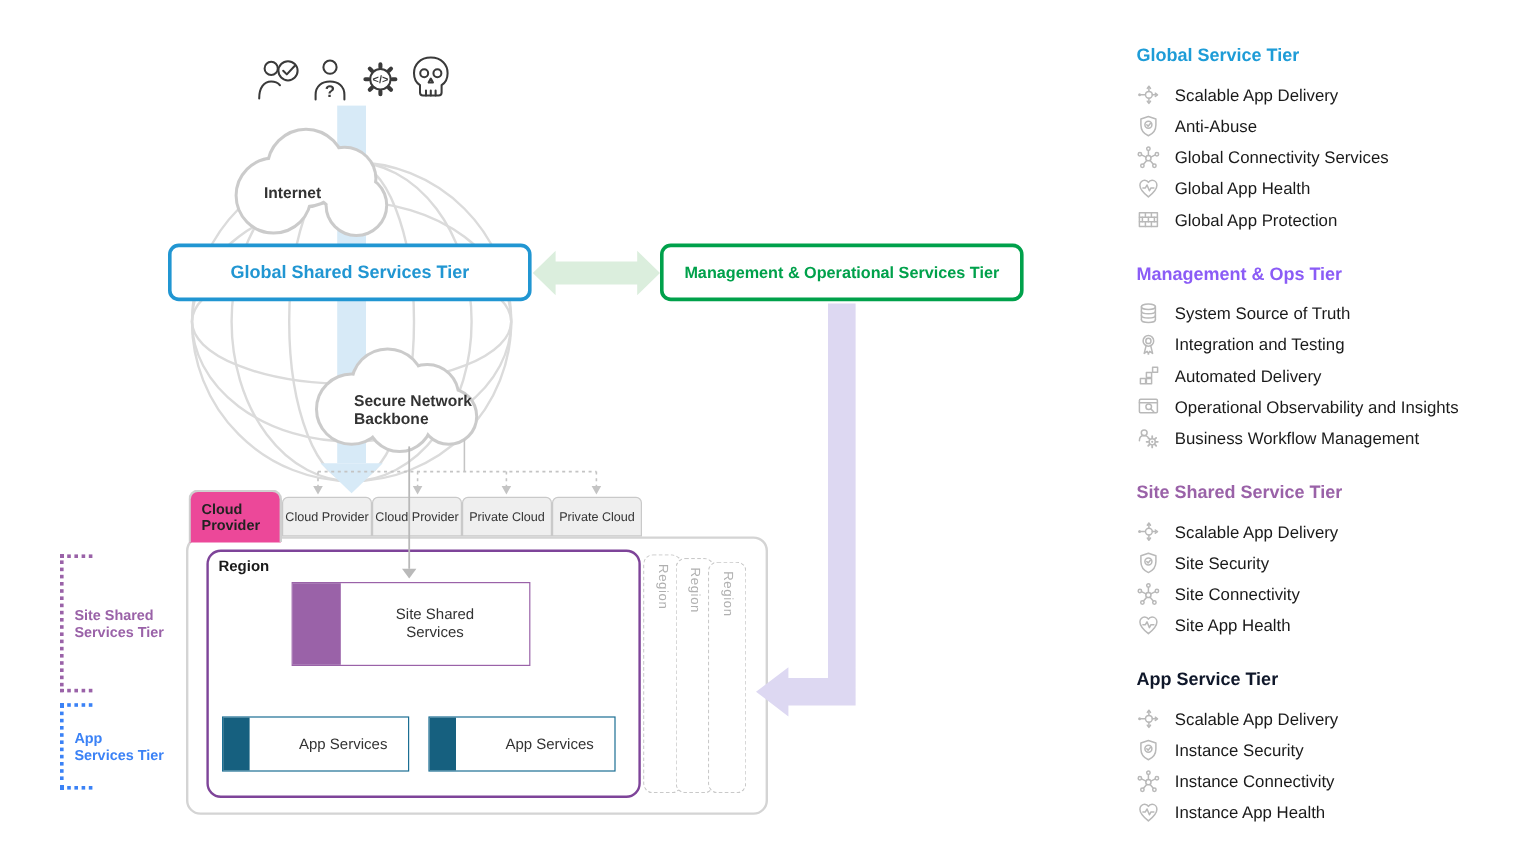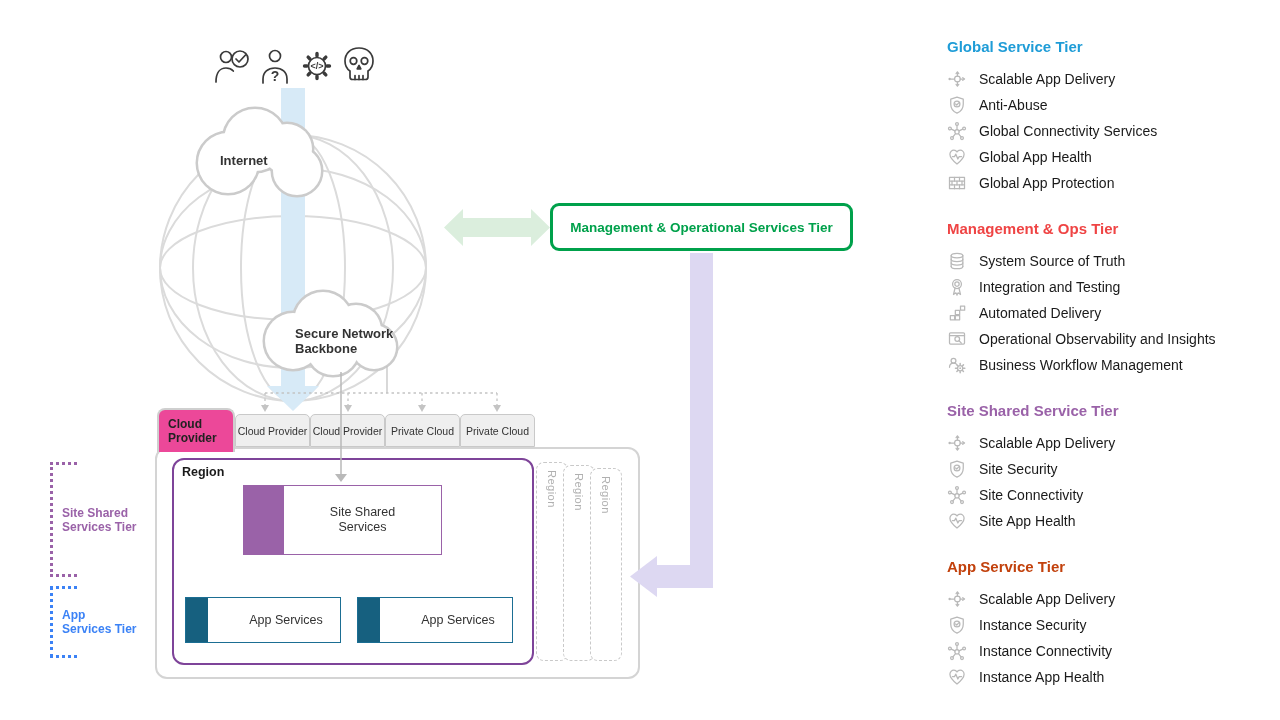--- a/index.html
+++ b/index.html
@@ -45,22 +45,22 @@
   
   .brk-v{position:absolute;border-left:3px dotted currentColor;}
   .brk-h{position:absolute;border-top:3px dotted currentColor;}
   .brk-label{position:absolute;font-weight:bold;font-size:12px;line-height:14px;white-space:pre-line;}
   .c-purple{color:#9A62A8;} .c-dblue{color:#3b82f6;}
 
   
   .legend{position:absolute;left:947px;top:38px;width:320px;}
   .lsec{margin-bottom:24px;}
   .lsec h3{margin:0 0 10px 0;font-size:15px;line-height:18px;font-weight:bold;}
-  .lsec h3.blue{color:#1E9CD7;} .lsec h3.green{color:#ef4444;margin-top:12px;}
-  .lsec h3.purple{color:#9A62A8;} .lsec h3.dblue{color:#c2410c;}
+  .lsec h3.blue{color:#1E9CD7;} .lsec h3.green{color:#8b5cf6;margin-top:12px;}
+  .lsec h3.purple{color:#9A62A8;} .lsec h3.dblue{color:#0f172a;}
   .lrow{display:flex;align-items:center;height:26px;gap:12px;}
   .licon{width:20px;height:20px;flex:0 0 auto;stroke:#B9B9B9;fill:none;
          stroke-width:1.5;stroke-linecap:round;stroke-linejoin:round;}
   .lrow span{font-size:14px;color:#1A1A1A;}
 
   .actor{position:absolute;stroke:#3A3A3A;fill:none;stroke-width:1.7;
          stroke-linecap:round;stroke-linejoin:round;}
 </style>
 </head>
 <body>
@@ -225,20 +225,23 @@
       <use href="#a-gearcode"></use>
     </svg>
   <svg class="actor" style="left:340px;top:45px;width:38px;height:40px;z-index:2">
       <use href="#a-skull"></use>
     </svg>
 
   <div class="cloudlabel" style="left:220px;top:153px;z-index:2">Internet</div>
   <div class="cloudlabel" style="left:295px;top:326px;z-index:2">Secure Network
 Backbone</div>
 
+  <div class="tierbox blue" style="left:140px;top:203px;width:297px;height:42px;z-index:2">
+    <span>Global Shared Services Tier</span>
+  </div>
   <div class="tierbox green" style="left:550px;top:203px;width:297px;height:42px;z-index:2">
     <span>Management &amp; Operational Services Tier</span>
   </div>
 
   <div class="tab-active" style="left:157px;top:408px;width:65px;height:35px;">Cloud
 Provider</div>
   <div class="tab" style="left:235px;top:414px;width:73px;height:31px;">
     <span>Cloud Provider</span>
     </div>
   <div class="tab" style="left:310px;top:414px;width:73px;height:31px;">

